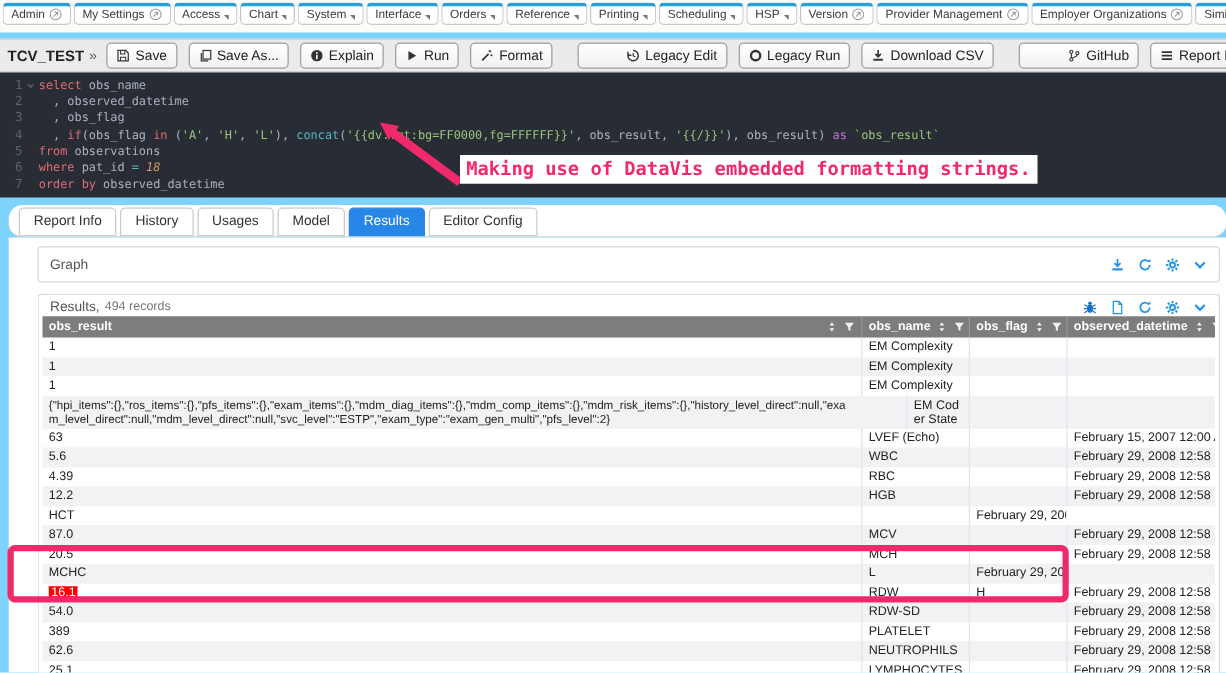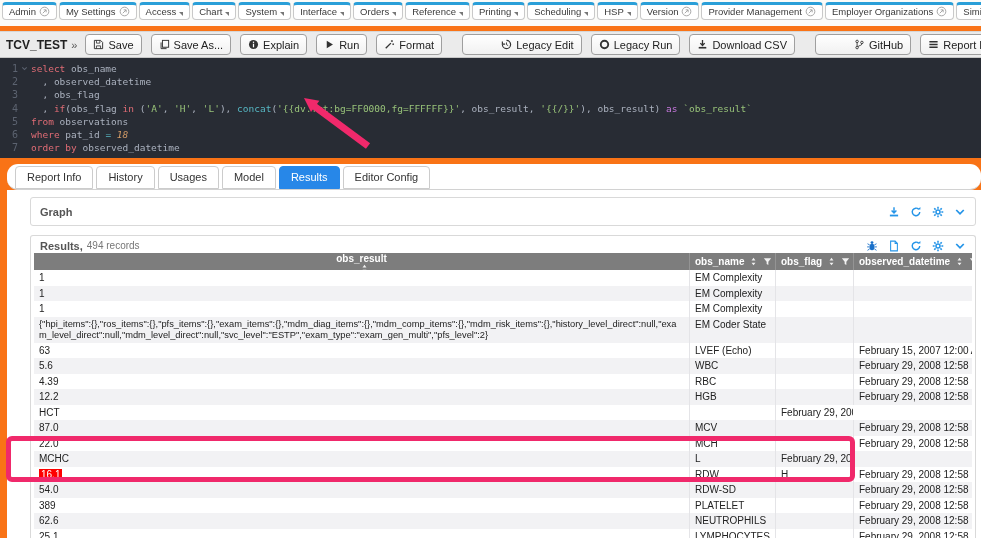--- a/index.html
+++ b/index.html
@@ -1,17 +1,17 @@
 <!DOCTYPE html>
 <html style="--pink: #f0296b; --alertbg: #fe0000; --alertfg: #ffffff; --tabblue: #2787e8; --iconblue: #2494e8; --navblue: #2a9fd8; --hdrgray: #7d7d7d; --tk-kw: #e06c75; --tk-kw2: #c678dd; --tk-fn: #56b6c2; --tk-str: #98c379; --tk-num: #d19a66; --tk-op: #56b6c2; --tk-pln: #abb2bf;"><head>
 <meta charset="utf-8">
 <style>
   html,body{margin:0;padding:0;}
   #app{position:relative;width:981px;height:538px;overflow:hidden;
-       background:#f97316;font-family:"Liberation Sans",sans-serif;
+       background:#7dd3fc;font-family:"Liberation Sans",sans-serif;
        -webkit-font-smoothing:antialiased;}
   
   #navbar{position:absolute;top:0;left:0;right:0;height:26px;background:#fbfbf8;}
   #nav-tabs{display:flex;gap:2px;padding:2px 0 0 2px;}
   .nav-tab{display:flex;align-items:center;gap:3px;background:#fff;
     border:1px solid #c9c9c9;border-top:3px solid var(--navblue,#2a9fd8);
     border-radius:4px;padding:1px 6px 2px;font-size:9.5px;color:#3a3a3a;
     white-space:nowrap;height:18px;box-sizing:border-box;cursor:pointer;}
   .nav-caret{width:0;height:0;border-left:4px solid transparent;
     border-top:4px solid #777;align-self:flex-end;margin:0 0 1px 0;}
@@ -51,46 +51,46 @@
   #tabstrip{position:absolute;top:164px;left:7px;right:0;height:26px;background:#fff;
     border-bottom:1px solid #d2d2d2;display:flex;gap:3px;padding:2px 0 0 8px;box-sizing:border-box;border-radius:11px;}
   .rtab{font-size:11px;color:#333;background:#fff;border:1px solid #ccc;
     border-radius:4px 4px 0 0;padding:4px 11px 0;height:23px;box-sizing:border-box;cursor:pointer;}
   .rtab.active{background:var(--tabblue,#2787e8);color:#fff;border-color:var(--tabblue,#2787e8);}
   
   #content{position:absolute;top:190px;left:7px;right:0;bottom:0;background:#fff;
     padding:7px 5px 0 23px;box-sizing:border-box;}
   .panel{border:1px solid #d9d9d9;border-radius:3px;background:#fff;}
   .panel-header{display:flex;align-items:center;padding:0 9px;cursor:pointer;}
-  .panel-title{font-size:11px;font-weight:bold;color:#555;}
+  .panel-title{font-size:11px;font-weight:normal;color:#555;}
   .records{font-size:10px;color:#777;margin-left:4px;}
   .panel-icons{margin-left:auto;display:flex;align-items:center;gap:10px;}
   .pi{width:12px;height:12px;color:var(--iconblue,#2494e8);cursor:pointer;}
   .pi.dark{color:#1a70c9;}
   #graph-panel{height:27px;}
   #graph-panel .panel-header{height:100%;}
   #results-panel{margin-top:9px;border-radius:3px 3px 0 0;border-bottom:none;height:400px;}
   #results-panel .panel-header{height:15px;padding-top:2px;}
   
   #results-table{margin:0 3px;font-size:10px;color:#222;}
   .trow,#thead{display:grid;grid-template-columns:655px 86px 78px 1fr;}
   #thead{background:var(--hdrgray,#7d7d7d);color:#fff;height:17px;}
   .hcell{display:flex;align-items:center;padding:0 5px;font-size:10px;font-weight:bold;
     border-left:1px solid #949494;overflow:hidden;white-space:nowrap;}
-  .hcell:first-child{border-left:none;flex-direction:column;}
+  .hcell:first-child{border-left:none;}
   .hspacer{flex:1;}
   .hicon{width:9px;height:9px;color:#f2f2f2;margin-left:5px;cursor:pointer;flex:none;}
   .trow{height:15.5px;}
   .trow.shaded{background:#f2f2f4;}
   .tcell{padding:0 5px;line-height:15.5px;border-left:1px solid #e4e4e7;
     overflow:hidden;white-space:nowrap;}
   .tcell:first-child{border-left:none;}
   .trow.tall{height:26px;}
   .trow.tall .tcell{line-height:11.5px;font-size:9.3px;padding-top:2px;white-space:normal;word-break:break-all;}
-  .trow.tall .tcell.namecell{font-size:10px;}
+  .trow.tall .tcell.namecell{font-size:10px;margin-left:36px;}
   .redcell{background:var(--alertbg,#fe0000);color:var(--alertfg,#fff);padding:0 2px 1px;}
   
   #highlight-box{position:absolute;left:6px;top:436px;width:849px;height:46px;
     border:5px solid var(--pink,#f0296b);border-radius:6px;box-sizing:border-box;z-index:5;}
 </style>
 </head>
 <body>
 
 <div id="app">
 
@@ -331,20 +331,21 @@
           <span class="fold"></span>
           <span class="code"><span class="tk-kw">order by</span><span class="tk-pln"> observed_datetime</span></span>
         </div>
       </div>
   </div>
 
   <svg id="annotation-arrow" viewBox="0 0 82 60">
     <polygon points="8,6 23.4,8.8 15,20" fill="#f0296b"></polygon>
     <line x1="18" y1="14" x2="72" y2="54" stroke="#f0296b" stroke-width="7"></line>
   </svg>
+  <div id="annotation-text">Making use of DataVis embedded formatting strings.</div>
 
   <div id="tabstrip">
       <div class="rtab">Report Info</div>
       <div class="rtab">History</div>
       <div class="rtab">Usages</div>
       <div class="rtab">Model</div>
       <div class="rtab active">Results</div>
       <div class="rtab">Editor Config</div>
     </div>
 
@@ -541,21 +542,21 @@
               <div class="tcell"></div>
               <div class="tcell">February 29, 2008 12:58 PM</div>
             </div>
             <div class="trow shaded">
               <div class="tcell">87.0</div>
               <div class="tcell namecell">MCV</div>
               <div class="tcell"></div>
               <div class="tcell">February 29, 2008 12:58 PM</div>
             </div>
             <div class="trow">
-              <div class="tcell">22.0</div>
+              <div class="tcell">20.5</div>
               <div class="tcell namecell">MCH</div>
               <div class="tcell"></div>
               <div class="tcell">February 29, 2008 12:58 PM</div>
             </div>
             <div class="trow shaded">
               <div class="tcell namecell">MCHC</div>
               <div class="tcell">L</div>
               <div class="tcell">February 29, 2008 12:58 PM</div>
             </div>
             <div class="trow">

